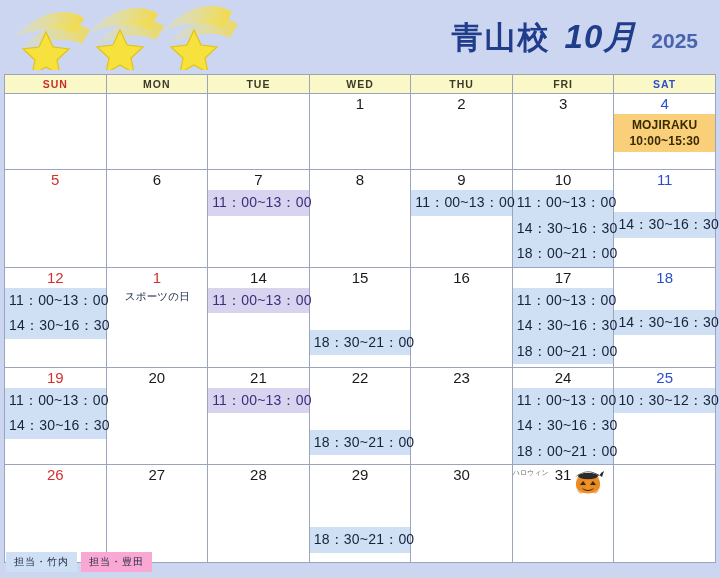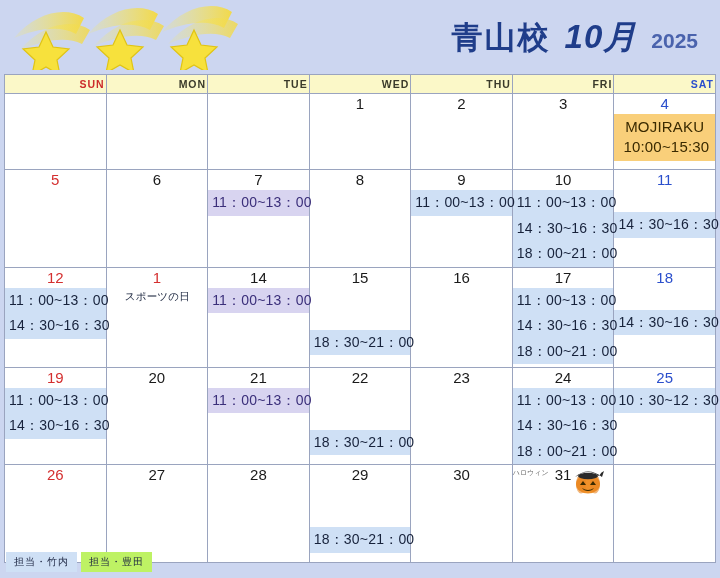--- a/index.html
+++ b/index.html
@@ -62,21 +62,20 @@
     table-layout: fixed;
   }
   .calendar th {
     background: #fbf8c8;
     border: 1px solid #9aa4bf;
     height: 19px;
     font-size: 10.5px;
     font-weight: bold;
     letter-spacing: 1px;
     color: #3a3a2a;
-    text-align: right;
   }
   .calendar th.sun { color: #cc2b2b; }
   .calendar th.sat { color: #2b4fcc; }
   .calendar td {
     border: 1px solid #9aa4bf;
     background: #fff;
     vertical-align: top;
     padding: 0;
     height: 78px;
   }
@@ -98,22 +97,22 @@
     padding: 4px 3px 4px 4px;
     letter-spacing: 0.2px;
     color: #17223b;
     white-space: nowrap;
   }
   .evt.blue { background: #cfe0f5; }
   .evt.purple { background: #d8d4f0; color: #3b2f7a; }
   .evt.orange {
     background: #f9cf7a;
     text-align: center;
-    font-weight: normal;
-    font-size: 15px;
+    font-weight: bold;
+    font-size: 12px;
     color: #3a2a00;
     line-height: 1.35;
     padding: 3px 9px;
   }
   .gap20 { height: 22px; }
   .gap40 { height: 42px; }
 
   
   tr.r1 td { height: 76px; }
   tr.r2 td { height: 84px; }
@@ -146,21 +145,21 @@
     display: flex;
     gap: 4px;
   }
   .legend-item {
     font-size: 10px;
     padding: 3px 8px;
     letter-spacing: 1px;
     color: #1b2440;
   }
   .legend-item.blue { background: #cfe0f5; }
-  .legend-item.purple { background: #bef264; }
+  .legend-item.purple { background: #f9a8d4; }
 </style>
 </head>
 <body>
 
 <div id="page">
 
   <div class="header">
     <div class="stars">
       <svg width="270" height="66" viewBox="0 0 270 66">
         <defs>

